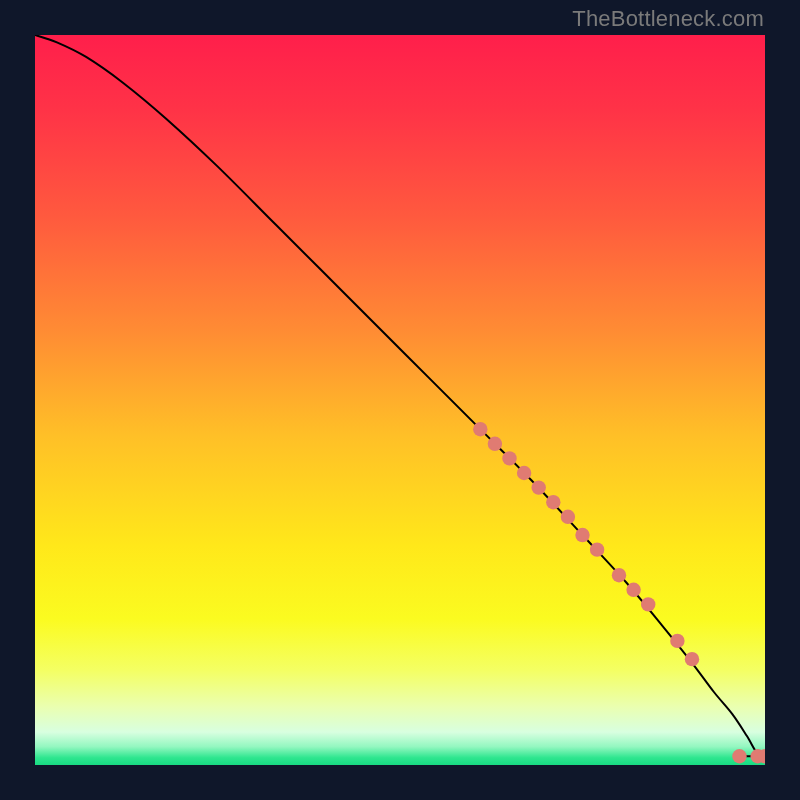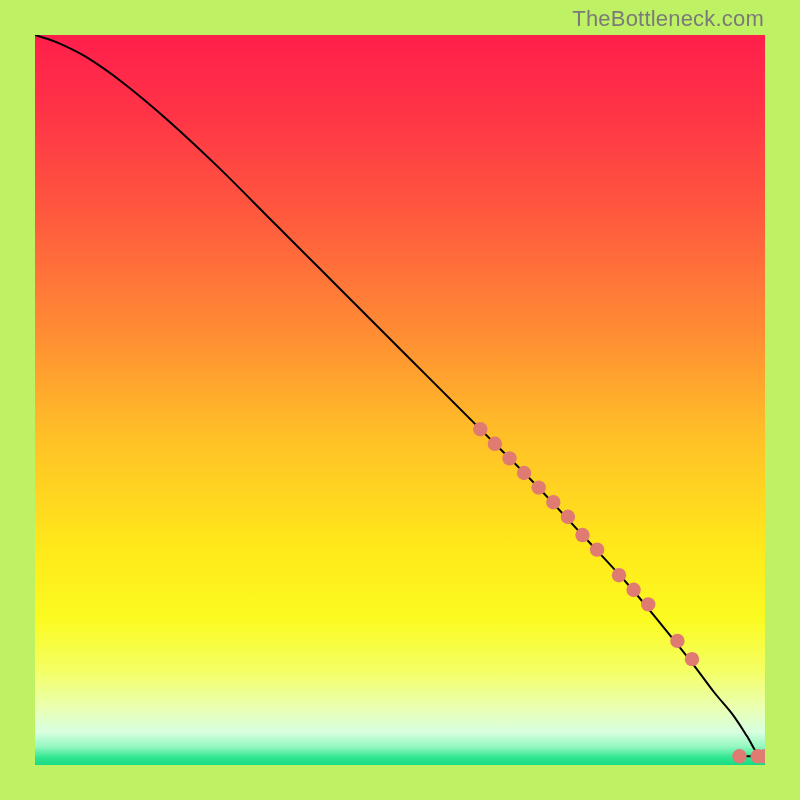--- a/index.html
+++ b/index.html
@@ -8,21 +8,21 @@
     width: 800px;
     height: 800px;
     overflow: hidden;
     background: #000;
     font-family: Arial, Helvetica, sans-serif;
   }
   .frame {
     position: relative;
     width: 800px;
     height: 800px;
-    background: #bef264;
+    background: #0f172a;
   }
   .plot {
     position: absolute;
     left: 35px;
     top: 35px;
     width: 730px;
     height: 730px;
     overflow: hidden;
   }
   .attrib {

